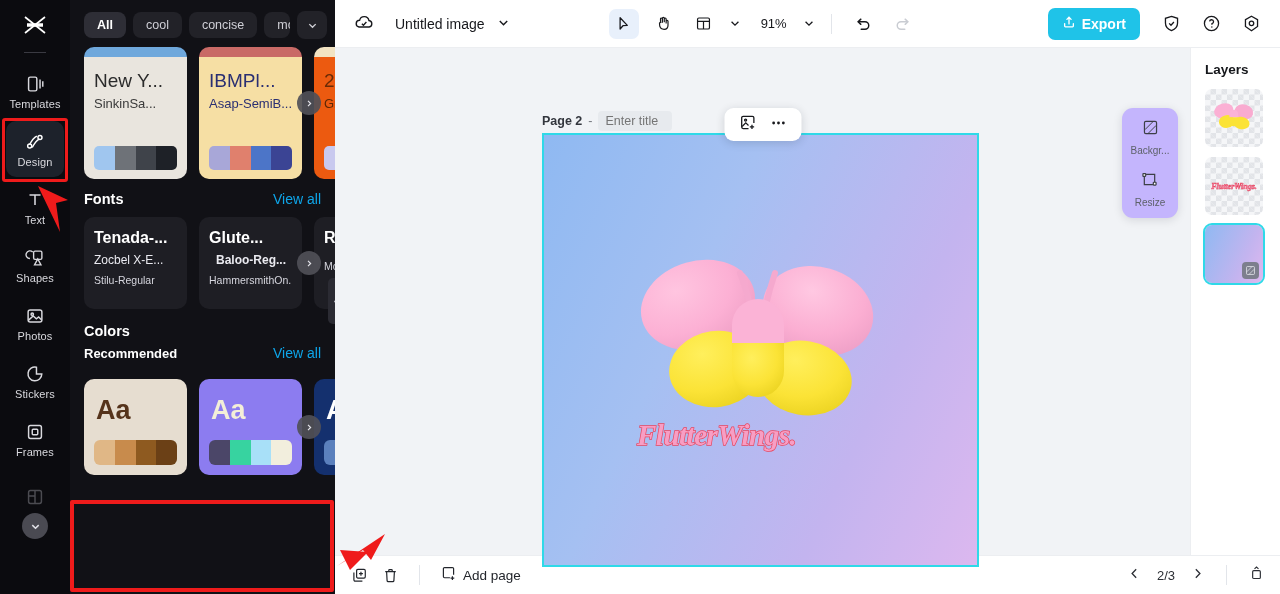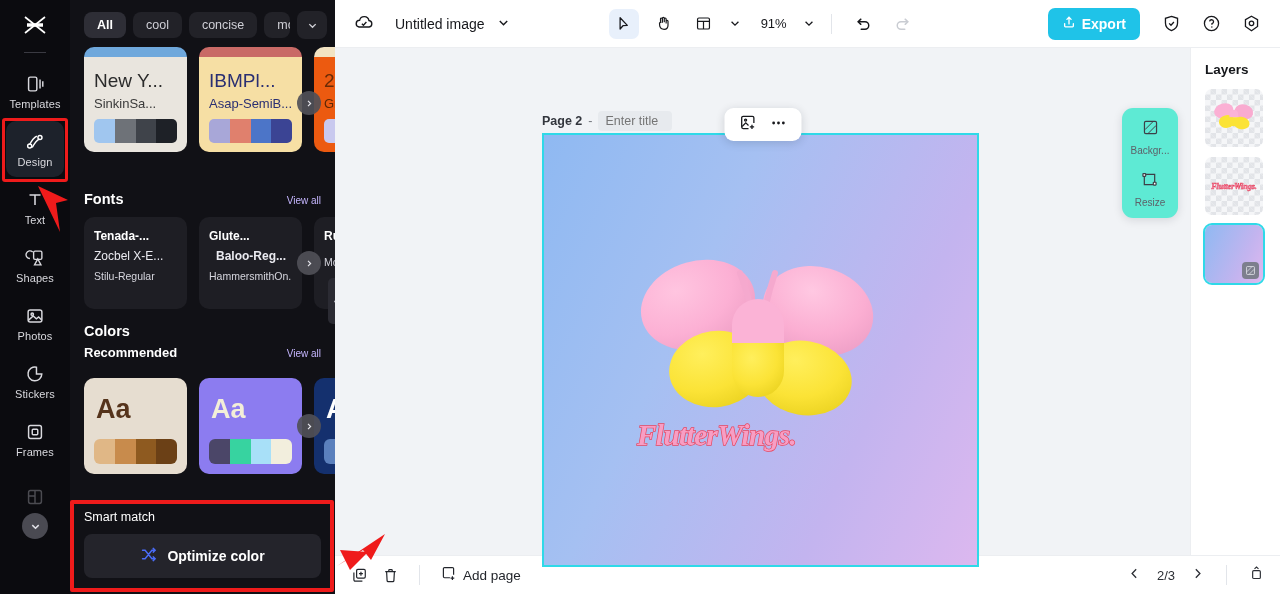--- a/index.html
+++ b/index.html
@@ -83,48 +83,48 @@
   }
 
   .tpl-row { position: relative; padding: 0 0 0 14px; height: 130px; }
   .tpl-strip { display: flex; gap: 12px; }
   .tpl-card {
     width: 103px; flex: 0 0 103px;
     border-radius: 10px; overflow: hidden;
     position: relative; cursor: pointer;
   }
   .tpl-top { height: 10px; width: 100%; border-radius: 4px 4px 0 0; }
-  .tpl-body { height: 95px; padding: 14px 10px 8px; position: relative; }
+  .tpl-body { height: 122px; padding: 14px 10px 8px; position: relative; }
   .tpl-l1 { font-size: 19px; line-height: 1.05; white-space: nowrap; overflow: hidden; }
   .tpl-l2 { font-size: 13px; margin-top: 5px; white-space: nowrap; overflow: hidden; }
   .sw { display: flex; position: absolute; left: 10px; right: 10px; bottom: 9px; height: 24px;
         border-radius: 5px; overflow: hidden; }
   .sw div { flex: 1; }
   .arrow-next {
     position: absolute; width: 24px; height: 24px; border-radius: 50%;
     background: rgba(80,80,88,.92); color: #e4e4ea;
     display: flex; align-items: center; justify-content: center;
     font-size: 11px; cursor: pointer; z-index: 5;
   }
 
   .sec-head {
     display: flex; align-items: baseline; justify-content: space-between;
     padding: 14px 14px 10px;
   }
   .sec-title { color: #fff; font-size: 14.5px; font-weight: bold; }
   .sec-sub { color: #fff; font-size: 13px; font-weight: bold; }
-  .view-all { color: #c4b5fd; font-size: 10px; cursor: pointer; }
+  .view-all { color: #0ea5e9; font-size: 14px; cursor: pointer; }
 
   .font-strip { display: flex; gap: 12px; padding-left: 14px; position: relative; }
   .font-card {
     width: 103px; flex: 0 0 103px; height: 92px;
     background: #1e1e24; border-radius: 10px;
     padding: 12px 10px; cursor: pointer; overflow: hidden;
   }
-  .f1 { color: #fff; font-size: 12px; font-weight: bold; white-space: nowrap; overflow: hidden; }
+  .f1 { color: #fff; font-size: 16px; font-weight: bold; white-space: nowrap; overflow: hidden; }
   .f2 { color: #eaeaf0; font-size: 12px; margin-top: 6px; white-space: nowrap; overflow: hidden; }
   .f3 { color: #d6d6de; font-size: 10.5px; margin-top: 7px; white-space: nowrap; overflow: hidden; }
   .f2b { font-weight: bold; padding-left: 7px; }
 
   .color-strip { display: flex; gap: 12px; padding-left: 14px; position: relative; }
   .color-card {
     width: 103px; flex: 0 0 103px; height: 96px;
     border-radius: 10px; position: relative; cursor: pointer; overflow: hidden;
   }
   .aa { position: absolute; left: 12px; top: 16px; font-size: 27px; font-weight: bold; }
@@ -222,21 +222,21 @@
     font-family: "Liberation Serif", serif;
     font-size: 29px; font-weight: bold; font-style: italic;
     color: #f79ec4; letter-spacing: -.5px;
     -webkit-text-stroke: 1.4px #e8475f;
     paint-order: stroke fill;
     white-space: nowrap;
   }
 
   .side-tools {
     position: absolute; right: 12px; top: 60px;
-    width: 56px; background: #5eead4; border-radius: 11px;
+    width: 56px; background: #c4b5fd; border-radius: 11px;
     box-shadow: 0 2px 10px rgba(20,25,40,.13);
     padding: 10px 0 10px; display: flex; flex-direction: column;
     align-items: center; gap: 14px; z-index: 8;
   }
   .side-tool { display: flex; flex-direction: column; align-items: center; gap: 4px; cursor: pointer; }
   .side-tool .st-lbl { font-size: 10px; color: #5d6169; max-width: 50px; text-align: center; }
 
   
   .layers {
     width: 90px; flex: 0 0 90px;
@@ -493,32 +493,20 @@
           </div>
           <div class="color-card" style="background: rgb(20, 48, 110);">
             <div class="aa" style="color:#ffffff">A</div>
             <div class="csw">
               <div style="background:#5b80bd"></div>
             </div>
           </div>
         </div>
     </div>
 
-    <div class="smart">
-      <div class="smart-title">Smart match</div>
-      <div class="opt-btn">
-        <span>
-          <svg width="17" height="17" viewBox="0 0 20 20" fill="none" stroke="#4a6cf7" stroke-width="1.7" stroke-linecap="round">
-            <path d="M3 5h3l8 10h3M3 15h3l8-10h3"></path>
-            <path d="M15.5 2.8 17.8 5l-2.3 2.2M15.5 12.8 17.8 15l-2.3 2.2"></path>
-          </svg>
-        </span>
-        <span>Optimize color</span>
-      </div>
-    </div>
 
     <div class="panel-handle">
       <svg width="7" height="11" viewBox="0 0 8 12" fill="none" stroke="#b9b9c2" stroke-width="1.5">
           <path d="M5.5 2 2 6l3.5 4"></path>
         </svg>
     </div>
   </div>
 
   <div class="hl-smart"></div>
 

